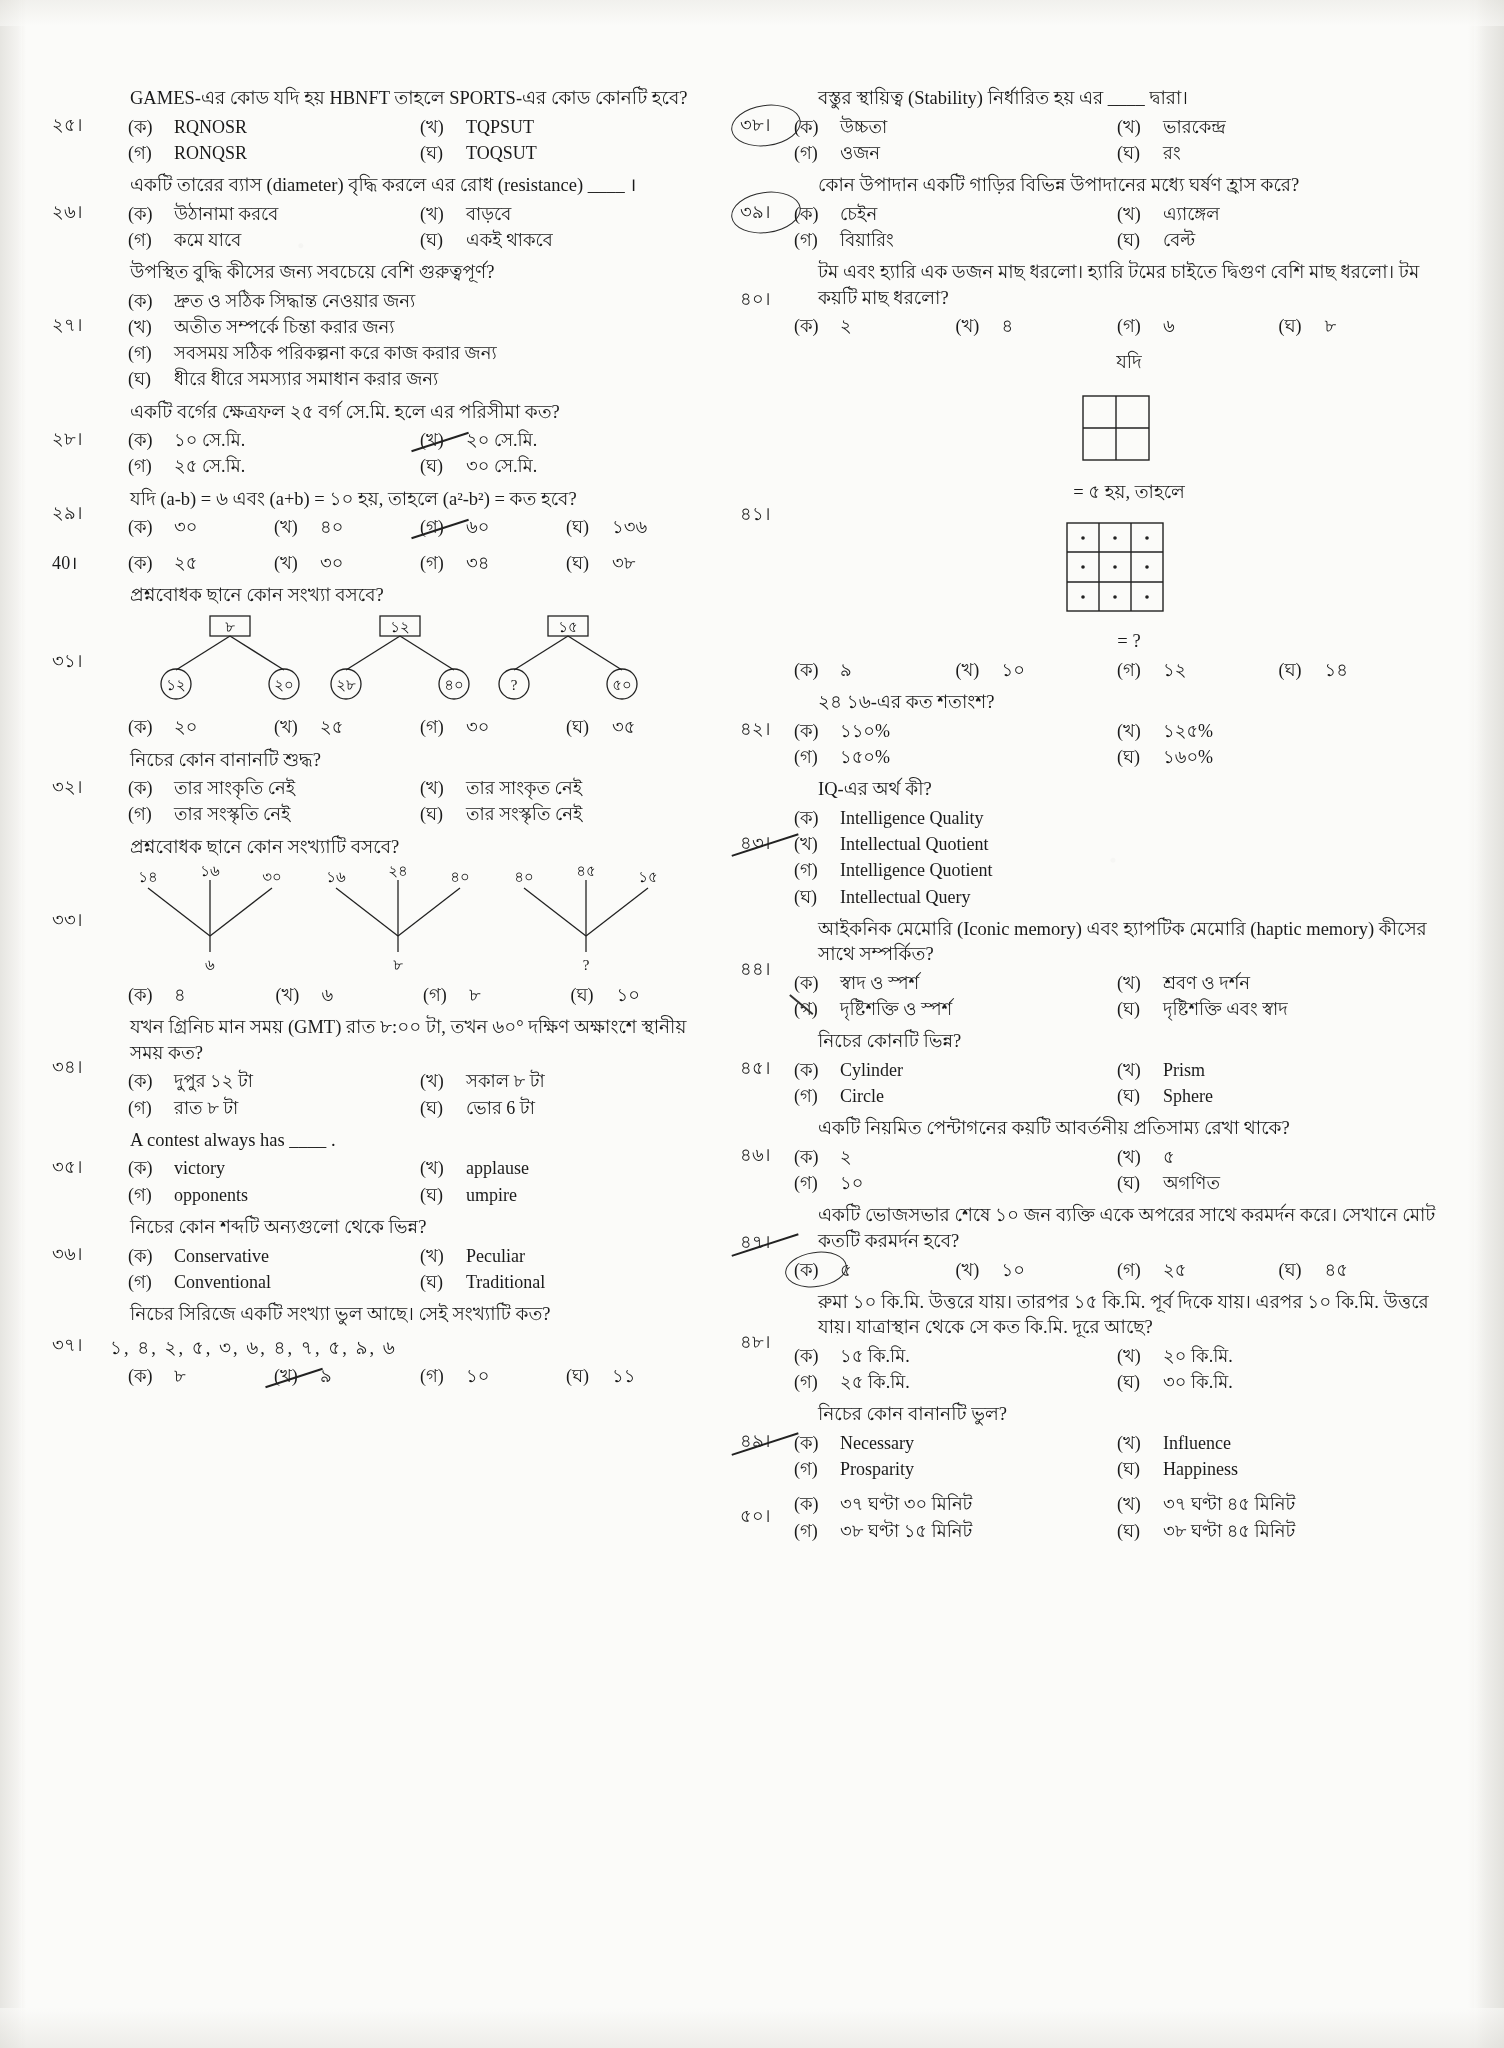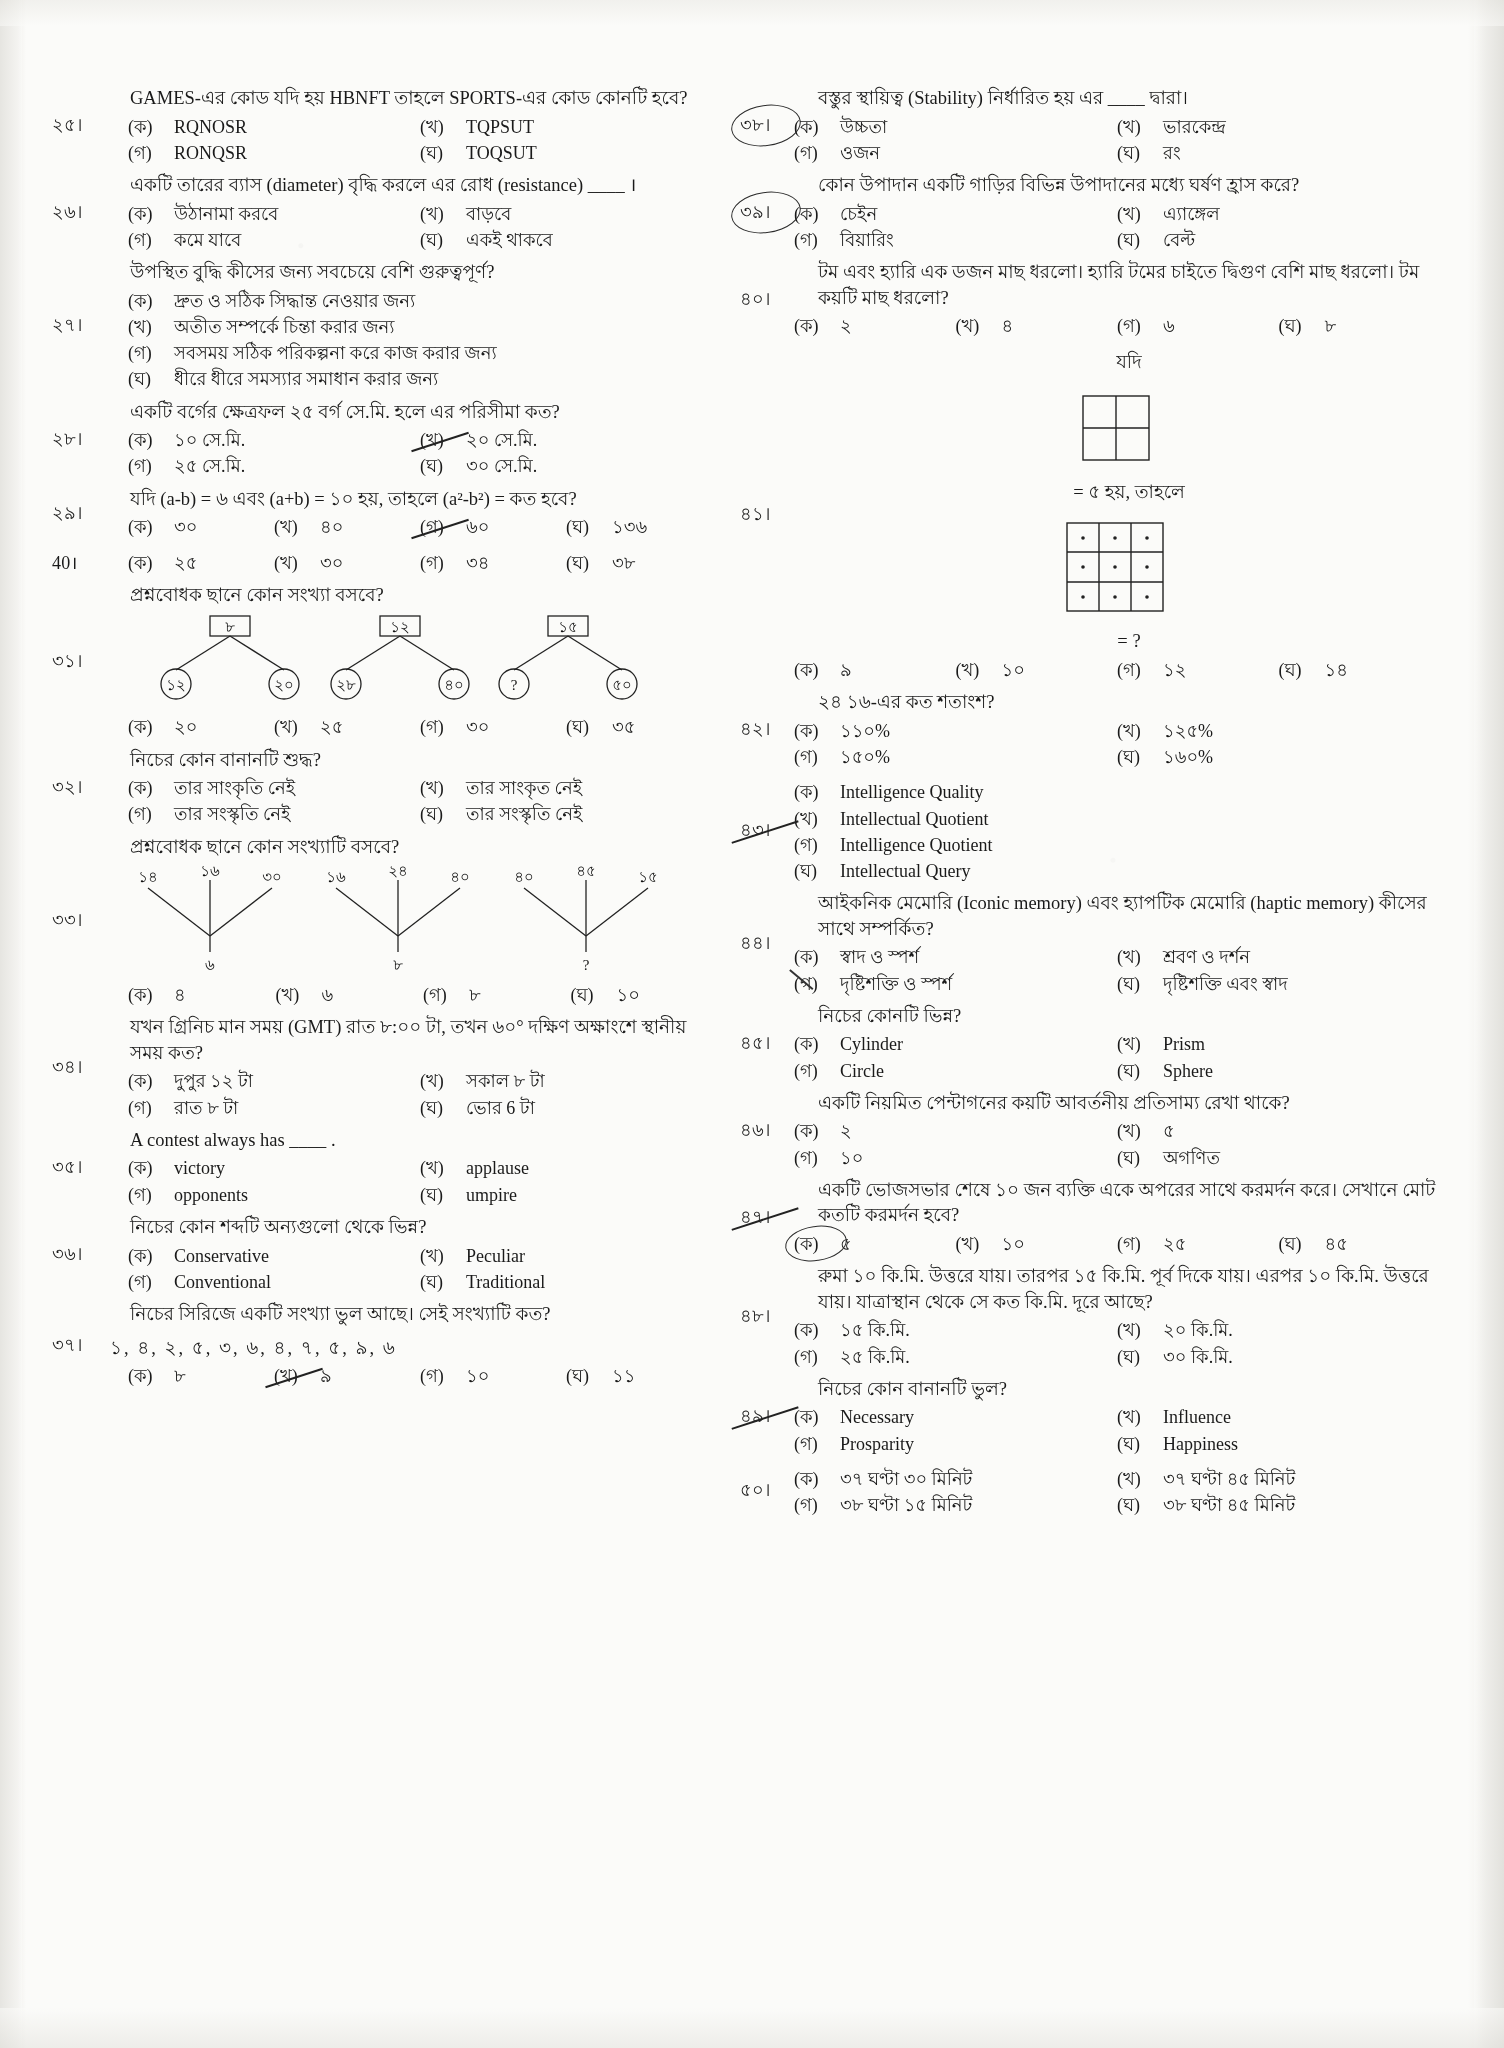--- a/index.html
+++ b/index.html
@@ -686,20 +686,21 @@
                 <span class="otxt">১৬০%</span>
               </div>
           </div>
         </div>
       </div>
     </div>
 
     <div class="q">
       <div class="qno strike">৪৩।</div>
       <div class="qbody">
+        <div class="qtext">IQ-এর অর্থ কী?</div>
         <div class="opts">
           <div class="orow">
               <div class="ocell full">
                 <span class="olab">(ক)</span>
                 <span class="otxt">Intelligence Quality</span>
               </div>
             </div>
           <div class="orow">
               <div class="ocell full">
                 <span class="olab">(খ)</span>

